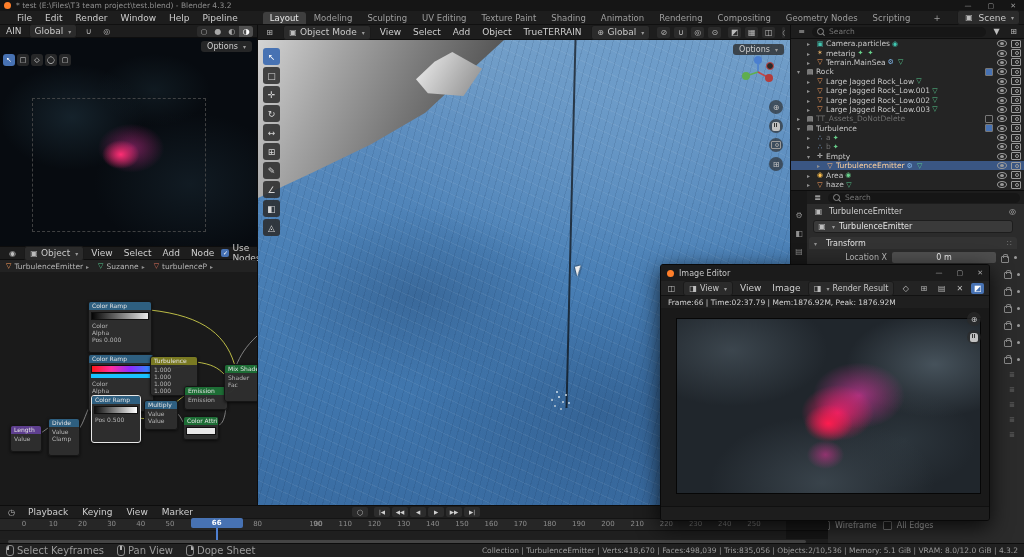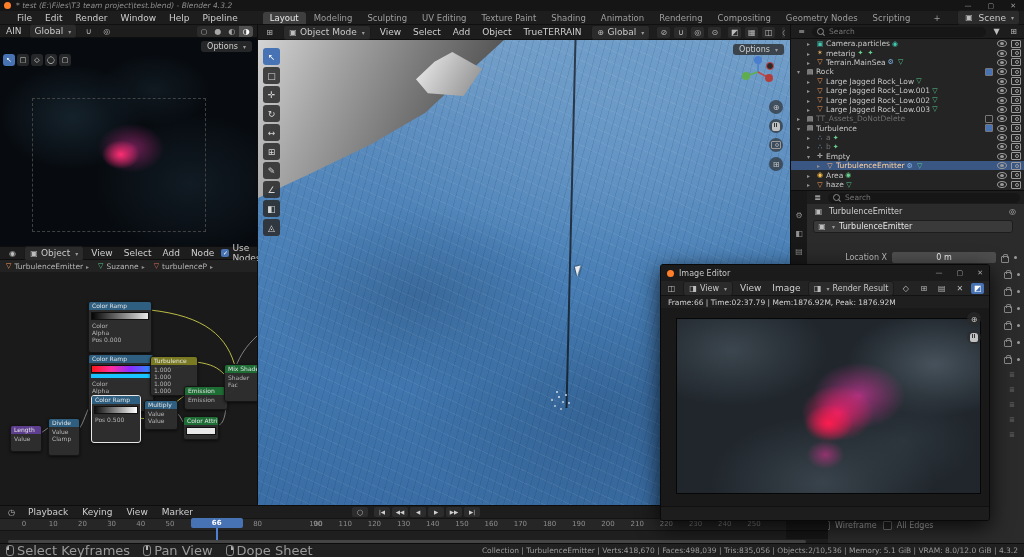--- a/index.html
+++ b/index.html
@@ -8,21 +8,21 @@
   .abs{position:absolute;}
   .hrow{display:flex;align-items:center;gap:8px;padding:0 6px;height:100%;}
   .menu{color:#cfcfcf;font-size:9px;padding:0 2px;white-space:nowrap;}
   .dd-arrow{font-size:6px;color:#9a9a9a;margin-left:2px;}
   .chipbox{background:#2b2b2b;border:1px solid #1a1a1a;border-radius:3px;display:flex;align-items:center;gap:3px;padding:1px 5px;white-space:nowrap;}
   .iconbtn{display:inline-flex;align-items:center;justify-content:center;min-width:13px;height:11px;border-radius:2px;color:#bdbdbd;font-size:8px;}
   .iconbtn.boxed{background:#2b2b2b;}
   
   #titlebar{left:0;top:0;width:1024px;height:11px;background:#151515;display:flex;align-items:center;padding:0 4px;box-sizing:border-box;}
   #titlebar .blogo{width:7px;height:7px;border-radius:50%;background:#ff7f2a;margin-right:5px;}
-  #titlebar .ttl{font-size:7.5px;color:#8f8f8f;white-space:nowrap;font-style:italic;}
+  #titlebar .ttl{font-size:7.5px;color:#8f8f8f;white-space:nowrap;}
   #titlebar .wc{margin-left:auto;display:flex;gap:16px;font-size:7px;color:#9a9a9a;padding-right:4px;}
   #menubar{left:0;top:11px;width:1024px;height:14px;background:#1d1d1d;display:flex;align-items:center;padding:0 6px;box-sizing:border-box;gap:9px;border-bottom:1px solid #101010;}
   #menubar .blogo2{width:10px;height:8px;border-radius:40%;background:#e87d3e;}
   .wstab{padding:1px 7px;border-radius:3px 3px 0 0;color:#9e9e9e;font-size:8.5px;white-space:nowrap;}
   .wstab.active{background:#3f3f3f;color:#e8e8e8;}
   #menubar .rightclu{margin-left:auto;display:flex;gap:6px;align-items:center;}
   
   .edheader{background:#1d1d1d;border-bottom:1px solid #0e0e0e;box-sizing:border-box;}
   
   #vp-small{left:0;top:25px;width:258px;height:221px;background:#0a0f14;border-right:1px solid #0d0d0d;box-sizing:border-box;}
@@ -174,21 +174,21 @@
   #tl-ruler{left:0;top:12px;width:100%;height:12px;background:#262626;border-top:1px solid #141414;box-sizing:border-box;}
   .tl-tick{position:absolute;top:1px;transform:translateX(-50%);font-size:7px;color:#8d8d8d;}
   #tl-channels{left:0;top:24px;width:100%;height:9px;background:#1f1f1f;border-top:1px solid #141414;box-sizing:border-box;}
   #tl-scroll{left:8px;top:34px;width:798px;height:3px;background:#454545;border-radius:2px;}
   #tl-endshade{left:786px;top:12px;width:42px;height:21px;background:rgba(0,0,0,.28);}
   #tl-playhead{top:12px;width:2px;height:26px;background:#4e7fd0;}
   #tl-chip{top:12px;height:10px;min-width:16px;background:#4772b3;border-radius:2px;color:#fff;font-size:7px;font-weight:bold;display:flex;align-items:center;justify-content:center;transform:translateX(-50%);padding:0 18px;}
   
   #statusbar{left:0;top:543px;width:1024px;height:14px;background:#212121;border-top:1px solid #0d0d0d;display:flex;align-items:center;padding:0 6px;box-sizing:border-box;z-index:20;}
   #statusbar .leftclu{display:flex;gap:13px;align-items:center;}
-  #statusbar .sitem{display:flex;align-items:center;gap:3px;color:#9b9b9b;font-size:13px;white-space:nowrap;}
+  #statusbar .sitem{display:flex;align-items:center;gap:3px;color:#9b9b9b;font-size:10px;white-space:nowrap;}
   .mouse{width:6px;height:9px;border:1px solid #8a8a8a;border-radius:3px;position:relative;flex:none;}
   .mouse::before{content:"";position:absolute;top:0;width:2px;height:4px;background:#b5b5b5;}
   .mouse.l::before{left:0;border-radius:3px 0 0 0;}
   .mouse.m::before{left:2px;}
   .mouse.r::before{right:0;border-radius:0 3px 0 0;}
   #statusbar .rtext{margin-left:auto;color:#9b9b9b;font-size:7.5px;white-space:nowrap;}
   .chk-on{width:8px;height:8px;background:#4772b3;border-radius:2px;color:#fff;font-size:6px;line-height:8px;text-align:center;flex:none;}
   .gizmo{position:absolute;right:14px;top:14px;}
 </style>
 </head>
@@ -738,20 +738,25 @@
     </div>
     <div id="props-path" class="abs">
       <span class="iconbtn">▣</span>
       <span>TurbulenceEmitter</span>
       <span style="margin-left:auto;" class="iconbtn">◎</span>
     </div>
     <div id="props-obj" class="abs">
       <span class="iconbtn" style="min-width:8px;">▣</span>
       <span class="dd-arrow">▾</span>
       <span>TurbulenceEmitter</span>
+    </div>
+    <div id="panel-transform" class="abs">
+      <span class="ol-chev">▾</span>
+      <span>Transform</span>
+      <span style="margin-left:auto;color:#777;">∷</span>
     </div>
     <div id="row-locx" class="abs">
       <span class="lbl">Location X</span>
       <span class="val">0 m</span>
       <span class="i-lock"></span>
       <span class="i-dot"></span>
     </div>
     <div id="props-sliver" class="abs">
       <span class="lockrow">
           <span class="i-lock"></span>

